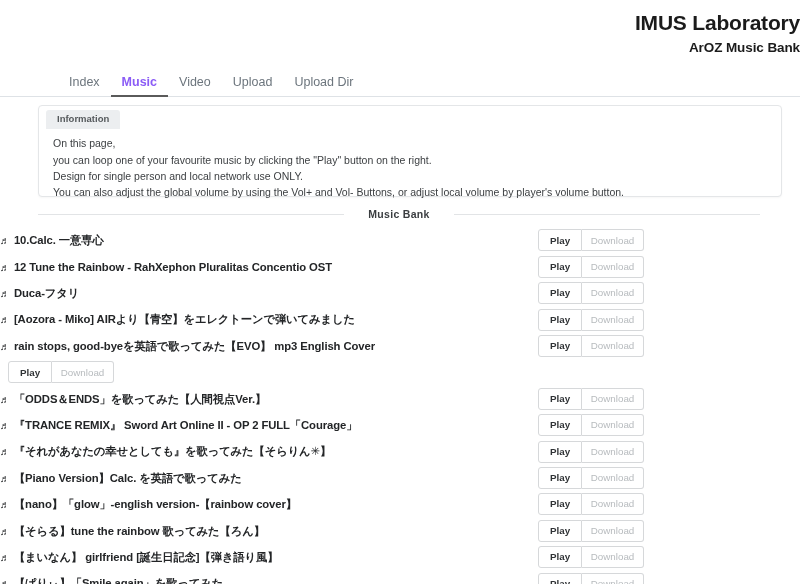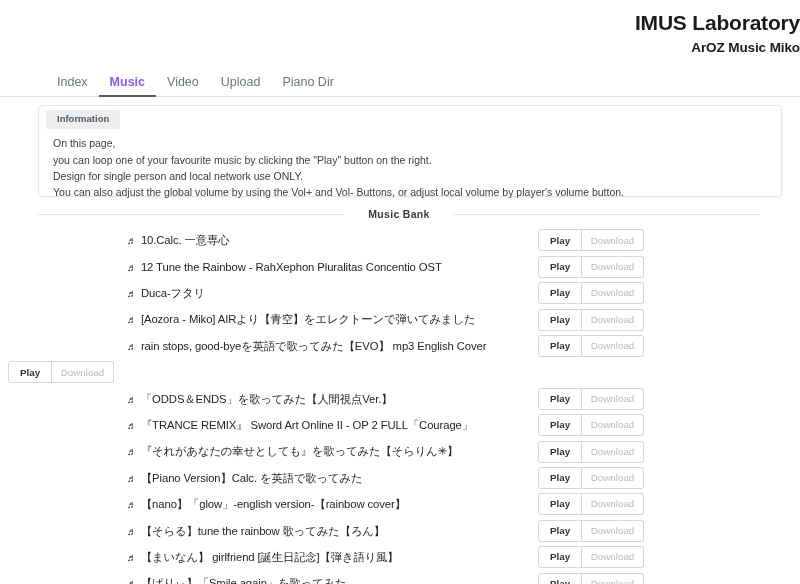--- a/index.html
+++ b/index.html
@@ -33,21 +33,21 @@
     margin: 0;
     color: #1b1b1b;
     letter-spacing: -0.1px;
   }
 
   
   .tabs {
     display: flex;
     align-items: flex-end;
     margin: 13px 0 0 0;
-    padding-left: 46px;
+    padding-left: 58px;
     border-bottom: 1px solid #dee2e6;
     height: 29px;
   }
   .tab {
     font-size: 12.5px;
     color: #6c757d;
     padding: 0 11px 7px 11px;
     cursor: pointer;
     line-height: 1;
     white-space: nowrap;
@@ -121,27 +121,27 @@
     margin-top: 7px;
     padding: 0;
   }
   .music-row {
     display: flex;
     align-items: center;
     height: 26.4px;
   }
   .row-title {
     width: 530px;
-    padding-left: 127px;
     font-size: 11.3px;
     color: #232527;
     white-space: nowrap;
     overflow: hidden;
     line-height: 1.1;
     letter-spacing: -0.1px;
+    font-weight: bold;
   }
   .note-icon {
     font-size: 10px;
     margin-right: 4px;
     color: #232527;
     display: inline-block;
     vertical-align: baseline;
   }
   .btn-group {
     display: flex;
@@ -175,29 +175,29 @@
     cursor: default;
   }
 </style>
 </head>
 <body>
 
 <div class="page">
 
   <div class="header">
     <h1 class="site-title">IMUS Laboratory</h1>
-    <h2 class="site-subtitle">ArOZ Music Miko</h2>
+    <h2 class="site-subtitle">ArOZ Music Bank</h2>
   </div>
 
   <div class="tabs">
     <div class="tab">Index</div>
     <div class="tab active">Music</div>
     <div class="tab">Video</div>
     <div class="tab">Upload</div>
-    <div class="tab">Piano Dir</div>
+    <div class="tab">Upload Dir</div>
   </div>
 
   <div class="info-wrap">
     <div class="info-card">
       <div class="info-tabstrip">
         <span class="info-tab">Information</span>
       </div>
       <div class="info-body">
         <div>On this page,</div>
         <div>you can loop one of your favourite music by clicking the "Play" button on the right.</div>

